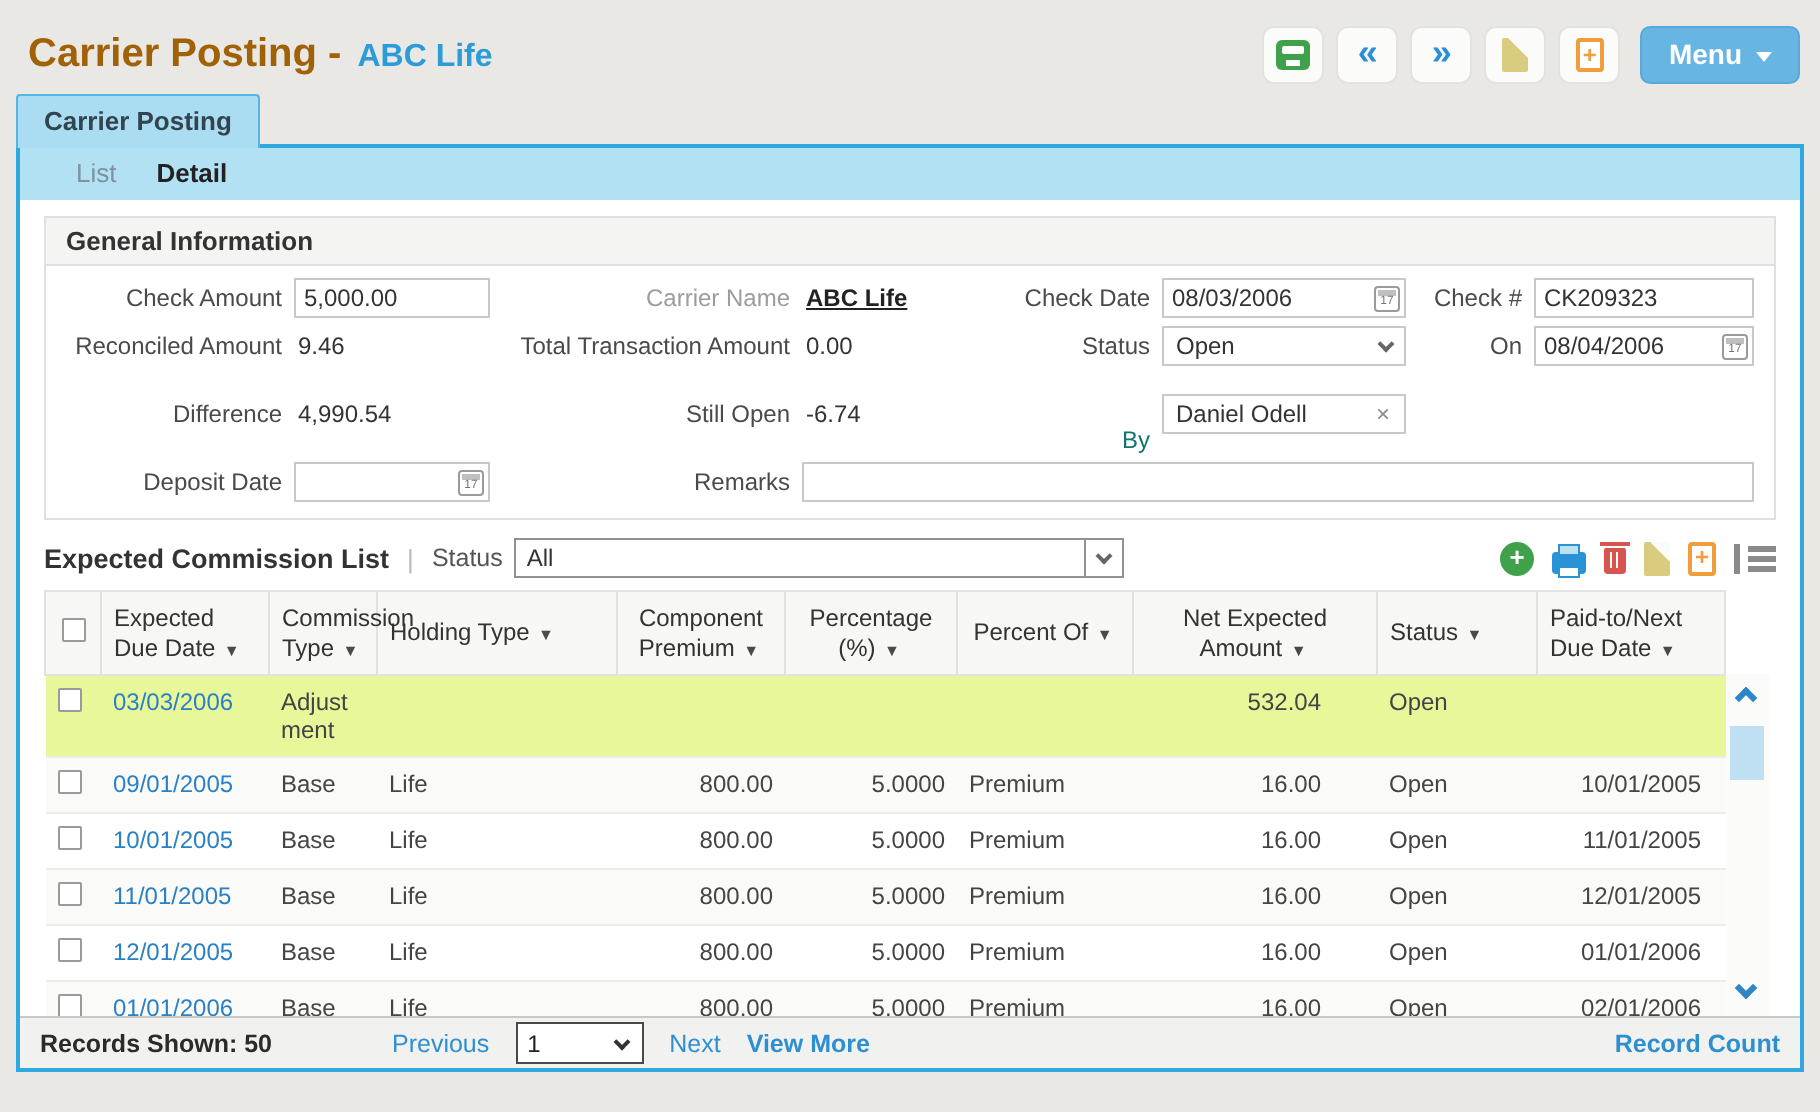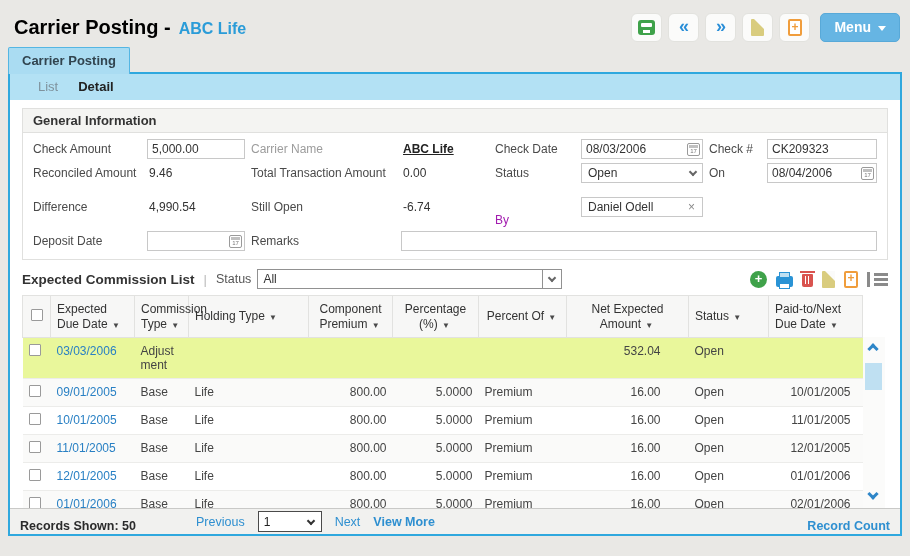--- a/index.html
+++ b/index.html
@@ -5,21 +5,21 @@
   * { box-sizing: border-box; margin: 0; padding: 0; }
   html,body { width:910px; height:556px; }
   body {
     font-family: "Liberation Sans", "DejaVu Sans", sans-serif;
     background:#e9e8e5; color:#333; overflow:hidden;
   }
   .page { position:relative; width:910px; height:556px; background:#e9e8e5; }
 
   
   .app-header { display:flex; align-items:center; padding:9px 10px 0 14px; height:46px; }
-  .app-title { font-size:20px; font-weight:bold; color:#000000; }
+  .app-title { font-size:20px; font-weight:bold; color:#a16207; }
   .app-carrier { font-size:16px; font-weight:bold; color:#2b9cd8; margin-left:8px; margin-top:2px; }
   .toolbar { margin-left:auto; display:flex; gap:6px; align-items:center; }
   .icon-btn {
     width:31px; height:29px; background:#fbfbfa; border:1px solid #e2e2de;
     border-radius:6px; display:flex; align-items:center; justify-content:center; cursor:pointer;
   }
   .nav-glyph { color:#2b8fd8; font-weight:bold; font-size:18px; line-height:1; padding-bottom:3px; }
   .menu-btn {
     margin-left:4px; background:#66b5e3; border:1px solid #58a9d8; color:#fff;
     font-weight:bold; font-size:14px; border-radius:5px; padding:5px 13px 6px;
@@ -68,23 +68,23 @@
   .subtab-active { color:#222; font-weight:bold; cursor:pointer; }
 
   
   .section { margin:8px 12px 0; border:1px solid #e0e0de; background:#fff; flex:none; }
   .section-header { background:#f4f4f2; border-bottom:1px solid #e0e0de; padding:4px 10px; font-weight:bold; font-size:13px; color:#333; }
   .gi-grid {
     padding:6px 10px 8px; display:grid;
     grid-template-columns:108px 98px 144px 88px 80px 122px 52px minmax(0,1fr);
     column-gap:6px; row-gap:4px; align-items:center; font-size:12px;
   }
-  .gi-label { text-align:left; color:#4a4a4a; white-space:nowrap; }
+  .gi-label { text-align:right; color:#4a4a4a; white-space:nowrap; }
   .gi-label-muted { color:#9c9c9c; }
-  .gi-label-link { color:#a21caf;margin-top:26px; }
+  .gi-label-link { color:#0f766e;margin-top:26px; }
   .gi-value { color:#333; padding-left:2px; }
   .link-underline { color:#222; text-decoration:underline; font-weight:600; cursor:pointer; }
   .gi-input {
     width:100%; height:20px; border:1px solid #c8c8c8; padding:1px 4px; font-size:12px;
     font-family:inherit; color:#333; background:#fff;
   }
   .input-wrap { position:relative; display:flex; align-items:center; }
   .input-wrap .gi-input { padding-right:20px; }
   .input-wrap .cal-icon { position:absolute; right:3px; cursor:pointer; }
   .mini-select {
@@ -129,22 +129,22 @@
 
   
   .vscroll { width:22px; position:relative; background:#fbfbfa; margin-top:42px; align-self:stretch; }
   .chev-up, .chev-down { position:absolute; left:6px; width:8px; height:8px; cursor:pointer; }
   .chev-up { top:8px; border-left:3px solid #2e86c8; border-top:3px solid #2e86c8; transform:rotate(45deg); }
   .chev-down { bottom:10px; border-right:3px solid #2e86c8; border-bottom:3px solid #2e86c8; transform:rotate(45deg); }
   .scroll-thumb { position:absolute; top:26px; left:2px; width:17px; height:27px; background:#bfe0f2; cursor:grab; }
 
   
   .panel-footer {
-    flex:none; background:#f1f1ef; border-top:1px solid #c9c9c7; display:flex; 
-    padding:10px 10px; font-size:12.5px; height:26px;
+    flex:none; background:#f1f1ef; border-top:1px solid #c9c9c7; display:flex; align-items:center;
+    padding:0 10px; font-size:12.5px; height:26px;
   }
   .records-shown { font-weight:600; color:#2b2b2b; }
   .pager { display:flex; align-items:center; gap:13px; margin-left:60px; }
   .pager-link { color:#2e8fd0; cursor:pointer; }
   .page-select {
     width:64px; height:21px; border:1px solid #4a4a4a; background:#fff; display:flex;
     align-items:center; padding-left:5px; font-size:12px; color:#222; cursor:pointer;
   }
   .page-select .select-arrow-box { border-left:none; }
   .page-select .chev { border-color:#333; }

